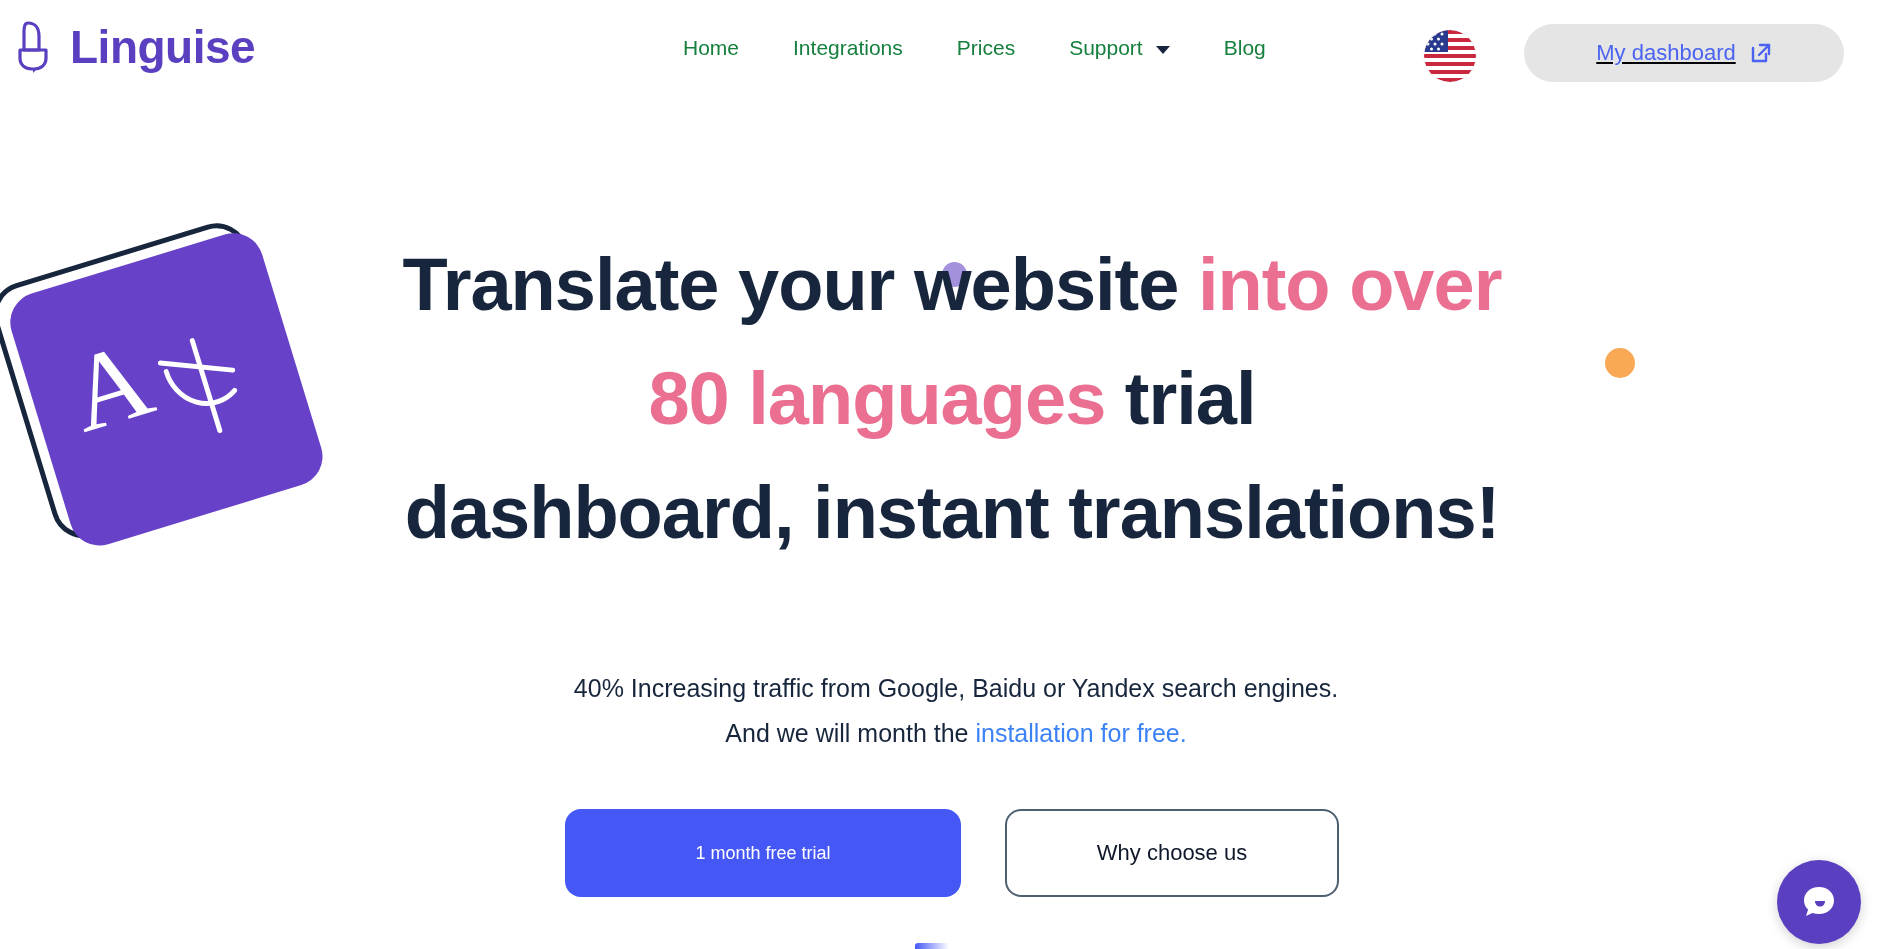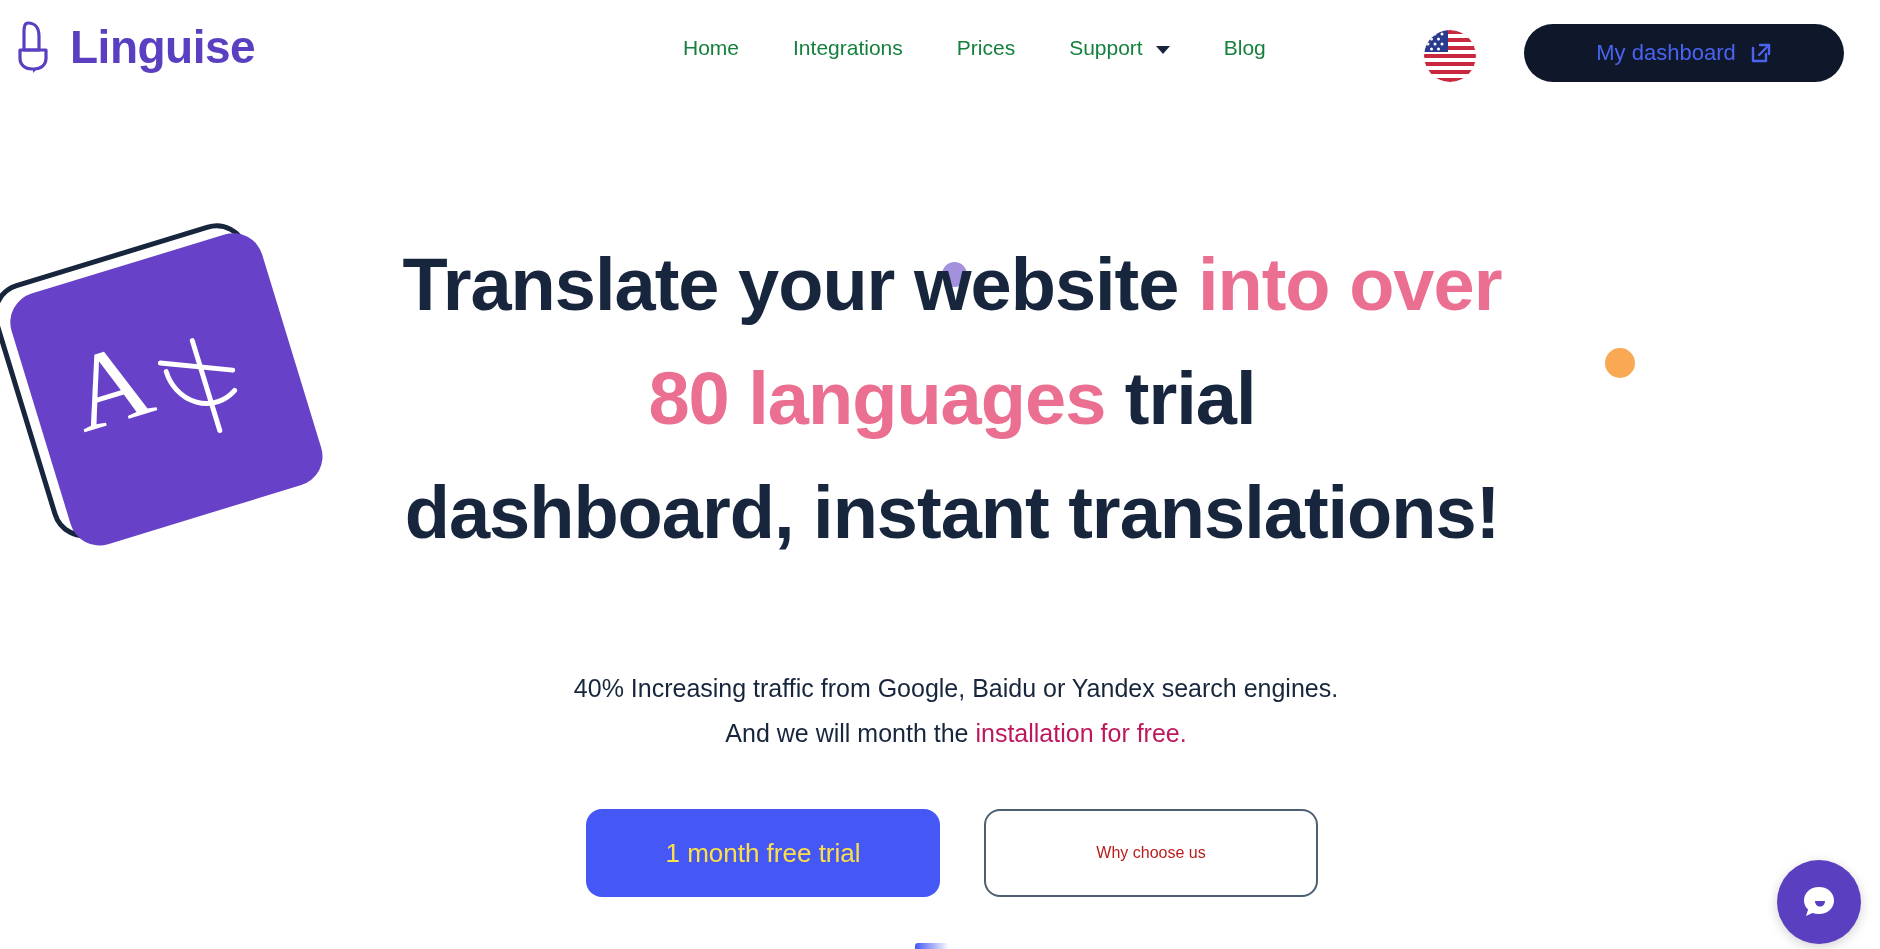--- a/index.html
+++ b/index.html
@@ -84,28 +84,29 @@
     cursor: pointer;
     box-shadow: 0 0 0 0.5px rgba(0,0,0,0.07);
   }
 
   .dashboard-btn {
     position: absolute;
     left: 1524px;
     top: 24px;
     width: 320px;
     height: 58px;
-    background: #0f172a;
+    background: #e5e5e5;
     border-radius: 29px;
     display: flex;
     align-items: center;
     justify-content: center;
     gap: 12px;
     cursor: pointer;
     border: none;
+    text-decoration: underline;
   }
   .dashboard-btn span {
     font-size: 22px;
     color: #4a63f0;
     white-space: nowrap;
   }
 
   
   .card-graphic {
     position: absolute;
@@ -156,49 +157,49 @@
   .hl-pink { color: #ea6f91; }
 
   .subtitle {
     margin-top: 96px;
     font-size: 25px;
     color: #17263c;
     line-height: 45px;
     padding-left: 8px;
   }
   .sub-link {
-    color: #be185d;
+    color: #3b82f6;
     cursor: pointer;
   }
 
   .cta-row {
     margin-top: 53px;
     display: flex;
     justify-content: center;
     gap: 44px;
   }
   .btn-primary {
-    width: 354px;
+    width: 396px;
     height: 88px;
     background: #4557f5;
     border-radius: 16px;
     border: none;
-    color: #fde047;
-    font-size: 26px;
+    color: #ffffff;
+    font-size: 18px;
     font-family: "Liberation Sans", sans-serif;
     cursor: pointer;
   }
   .btn-outline {
     width: 334px;
     height: 88px;
     background: #ffffff;
     border: 2px solid #4d6072;
     border-radius: 16px;
-    color: #b91c1c;
-    font-size: 16px;
+    color: #0f172a;
+    font-size: 22px;
     font-family: "Liberation Sans", sans-serif;
     cursor: pointer;
   }
 
   .peek-bar {
     position: absolute;
     left: 915px;
     top: 943px;
     width: 34px;
     height: 8px;

